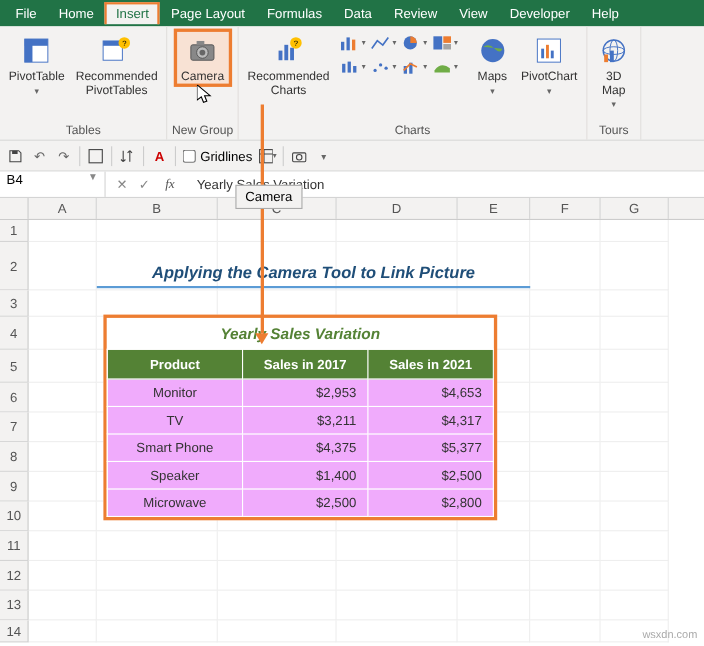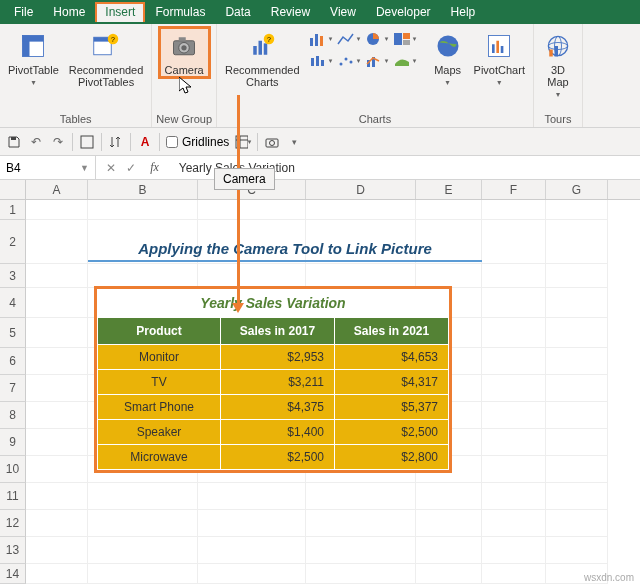--- a/index.html
+++ b/index.html
@@ -23,21 +23,21 @@
   .chart-mini { display: flex; flex-wrap: wrap; width: 120px; gap: 4px 2px; padding: 4px 2px; }
   .chart-mini .mini { width: 26px; height: 18px; display: flex; align-items: center; justify-content: center; cursor: pointer; }
 
   
   .qat { background: #f3f2f1; height: 28px; display: flex; align-items: center; gap: 6px; padding: 0 6px; border-bottom: 1px solid #d4d4d4; }
   .qat .sep { width: 1px; height: 18px; background: #ccc; }
   .chk { display: flex; align-items: center; gap: 4px; }
   .chk input { width: 12px; height: 12px; }
 
   .namebox-row { background: #fff; height: 24px; display: flex; align-items: center; border-bottom: 1px solid #d4d4d4; position: relative; }
-  .namebox { width: 96px; border-right: 1px solid #d4d4d4; height: 100%; display: flex; align-items: center; padding: 0 6px; font-size: 12px; }
+  .namebox { width: 96px; border-right: 1px solid #d4d4d4; height: 100%; display: flex; align-items: flex-start; padding: 0 6px; font-size: 12px; }
   .namebox .nd { margin-left: auto; color: #888; font-size: 9px; }
   .fx-controls { display: flex; align-items: center; gap: 10px; padding: 0 10px; color: #888; }
   .fx-label { font-style: italic; font-family: 'Times New Roman', serif; color: #555; padding: 0 4px; }
   .formula-input { flex: 1; padding: 0 6px; font-size: 12px; color: #333; }
 
   .tooltip-camera { position: absolute; left: 214px; top: 168px; background: #f3f2f1; border: 1px solid #aaa; padding: 3px 8px; font-size: 12px; z-index: 20; }
 
   
   .sheet { position: relative; }
   .colheaders { display: flex; background: #f3f2f1; border-bottom: 1px solid #ccc; height: 20px; }
@@ -53,41 +53,42 @@
   .cE { width: 66px; } .cF { width: 64px; } .cG { width: 62px; }
 
   
   .overlay { position: absolute; left: 26px; top: 20px; }
   .section-title { position: absolute; left: 62px; top: 40px; width: 394px; font-size: 15px; font-weight: bold; font-style: italic; color: #1f4e78; text-align: center; border-bottom: 2px solid #5b9bd5; padding-bottom: 3px; }
 
   .table-wrap { position: absolute; left: 68px; top: 86px; width: 358px; border: 3px solid #ed7d31; background: #fff; }
   .table-title { font-size: 14px; font-weight: bold; font-style: italic; color: #548235; text-align: center; padding: 6px 0; }
   table.data { width: 100%; border-collapse: collapse; }
   table.data th { background: #548235; color: #fff; font-weight: bold; font-size: 12px; padding: 6px 4px; border: 1px solid #fff; }
-  table.data td { background: #eab308; border: 1px solid #fff; padding: 5px 10px; font-size: 12px; color: #333; }
+  table.data td { background: #f0abfc; border: 1px solid #fff; padding: 5px 10px; font-size: 12px; color: #333; }
   table.data td.prod { text-align: center; }
   table.data td.num { text-align: right; }
 
   
   .arrow { position: absolute; left: 237px; top: 95px; width: 3px; height: 208px; background: #ed7d31; z-index: 10; }
   .arrow::after { content: ''; position: absolute; bottom: -10px; left: -5px; border-left: 6px solid transparent; border-right: 6px solid transparent; border-top: 10px solid #ed7d31; }
 
   .watermark { position: absolute; right: 6px; bottom: 4px; font-size: 10px; color: #aaa; }
 
   
   .svg-ico { width: 28px; height: 28px; }
   .qicon { width: 16px; height: 16px; display:flex; align-items:center; justify-content:center; color:#666; cursor:pointer; }
 </style>
 </head>
 <body>
 
 <div class="menubar">
   <div class="menu-item">File</div>
   <div class="menu-item">Home</div>
   <div class="menu-item active">Insert</div>
+  <div class="menu-item">Page Layout</div>
   <div class="menu-item">Formulas</div>
   <div class="menu-item">Data</div>
   <div class="menu-item">Review</div>
   <div class="menu-item">View</div>
   <div class="menu-item">Developer</div>
   <div class="menu-item">Help</div>
 </div>
 
 <div class="ribbon">
 

